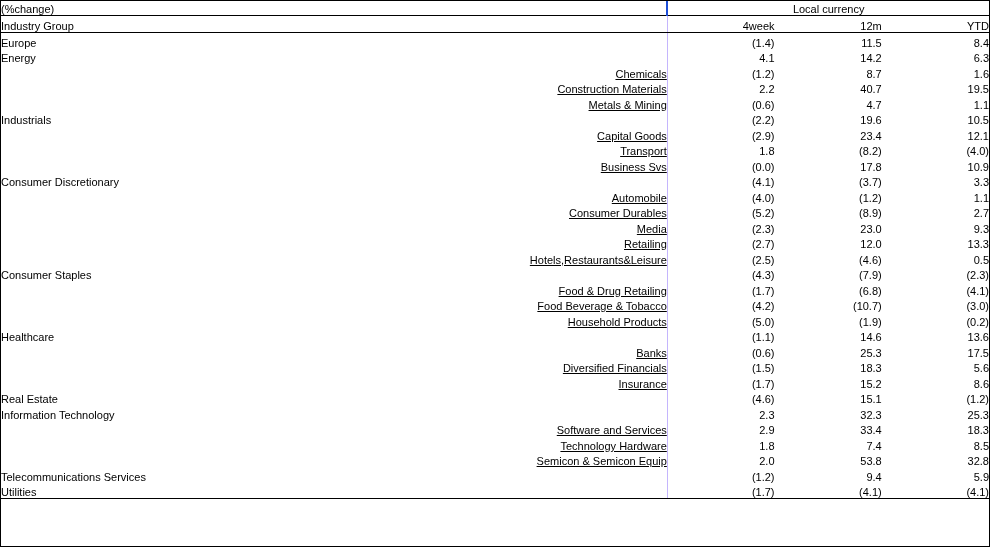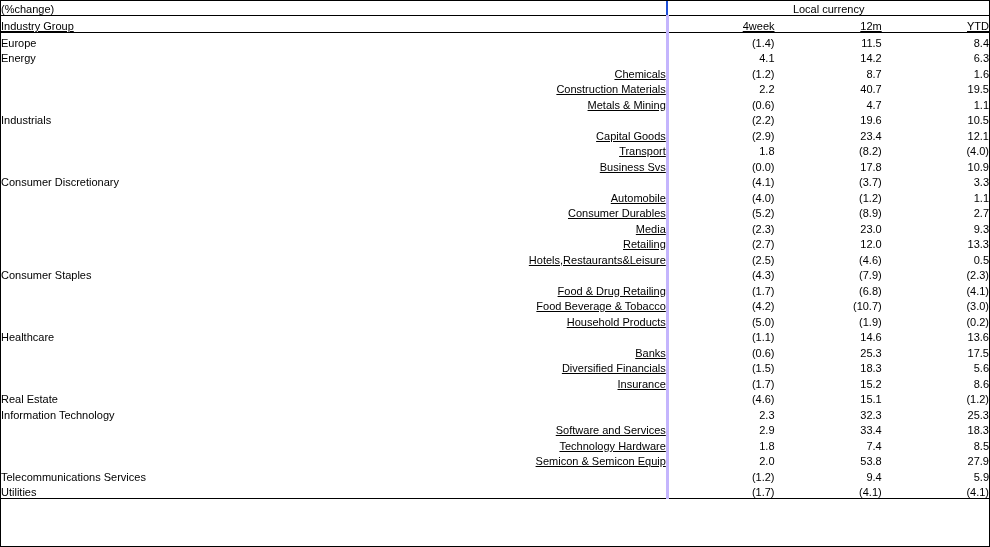--- a/index.html
+++ b/index.html
@@ -32,21 +32,21 @@
     font-weight: normal;
     font-size: 11px;
     vertical-align: bottom;
   }
   
   col.c-group { width: 320px; }
   col.c-sub   { width: 345px; }
   col.c-num   { width: 107px; }
 
   .row-h1 td { height: 14px; }
-  .row-h2 td { height: 16px; text-decoration: underline; }
+  .row-h2 td { height: 16px; }
   .row-d  td { height: 15.5px; }
 
   .cell-group {
     padding-left: 4px;
     text-align: left;
     white-space: nowrap;
   }
   .cell-sub {
     padding-left: 0px;
     text-align: right;
@@ -84,21 +84,21 @@
   .hdr-ig-blank {
     border-bottom: 1.5px solid #000000;
   }
   .hdr-col {
     text-align: right;
     padding-right: 15px;
     font-weight: bold;
     border-bottom: 1.5px solid #000000;
   }
   .sep-left {
-    border-left: 3px solid #c4b5fd;
+    border-left: 1px solid #c4b5fd;
   }
   .last-row td {
     border-bottom: 1px solid #000000;
   }
 </style>
 </head>
 <body>
 
 <div class="sheet">
   <table class="grid">
@@ -311,21 +311,21 @@
           <td class="cell-sub">Technology Hardware</td>
           <td class="cell-num sep-left">1.8</td>
           <td class="cell-num">7.4</td>
           <td class="cell-num">8.5</td>
         </tr>
         <tr class="row-d">
           <td class="cell-group"></td>
           <td class="cell-sub">Semicon &amp; Semicon Equip</td>
           <td class="cell-num sep-left">2.0</td>
           <td class="cell-num">53.8</td>
-          <td class="cell-num">27.9</td>
+          <td class="cell-num">32.8</td>
         </tr>
         <tr class="row-d">
           <td class="cell-group bold">Telecommunications Services</td>
           <td class="cell-sub bold"></td>
           <td class="cell-num bold sep-left">(1.2)</td>
           <td class="cell-num bold">9.4</td>
           <td class="cell-num bold">5.9</td>
         </tr>
         <tr class="row-d last-row">
           <td class="cell-group bold">Utilities</td>

